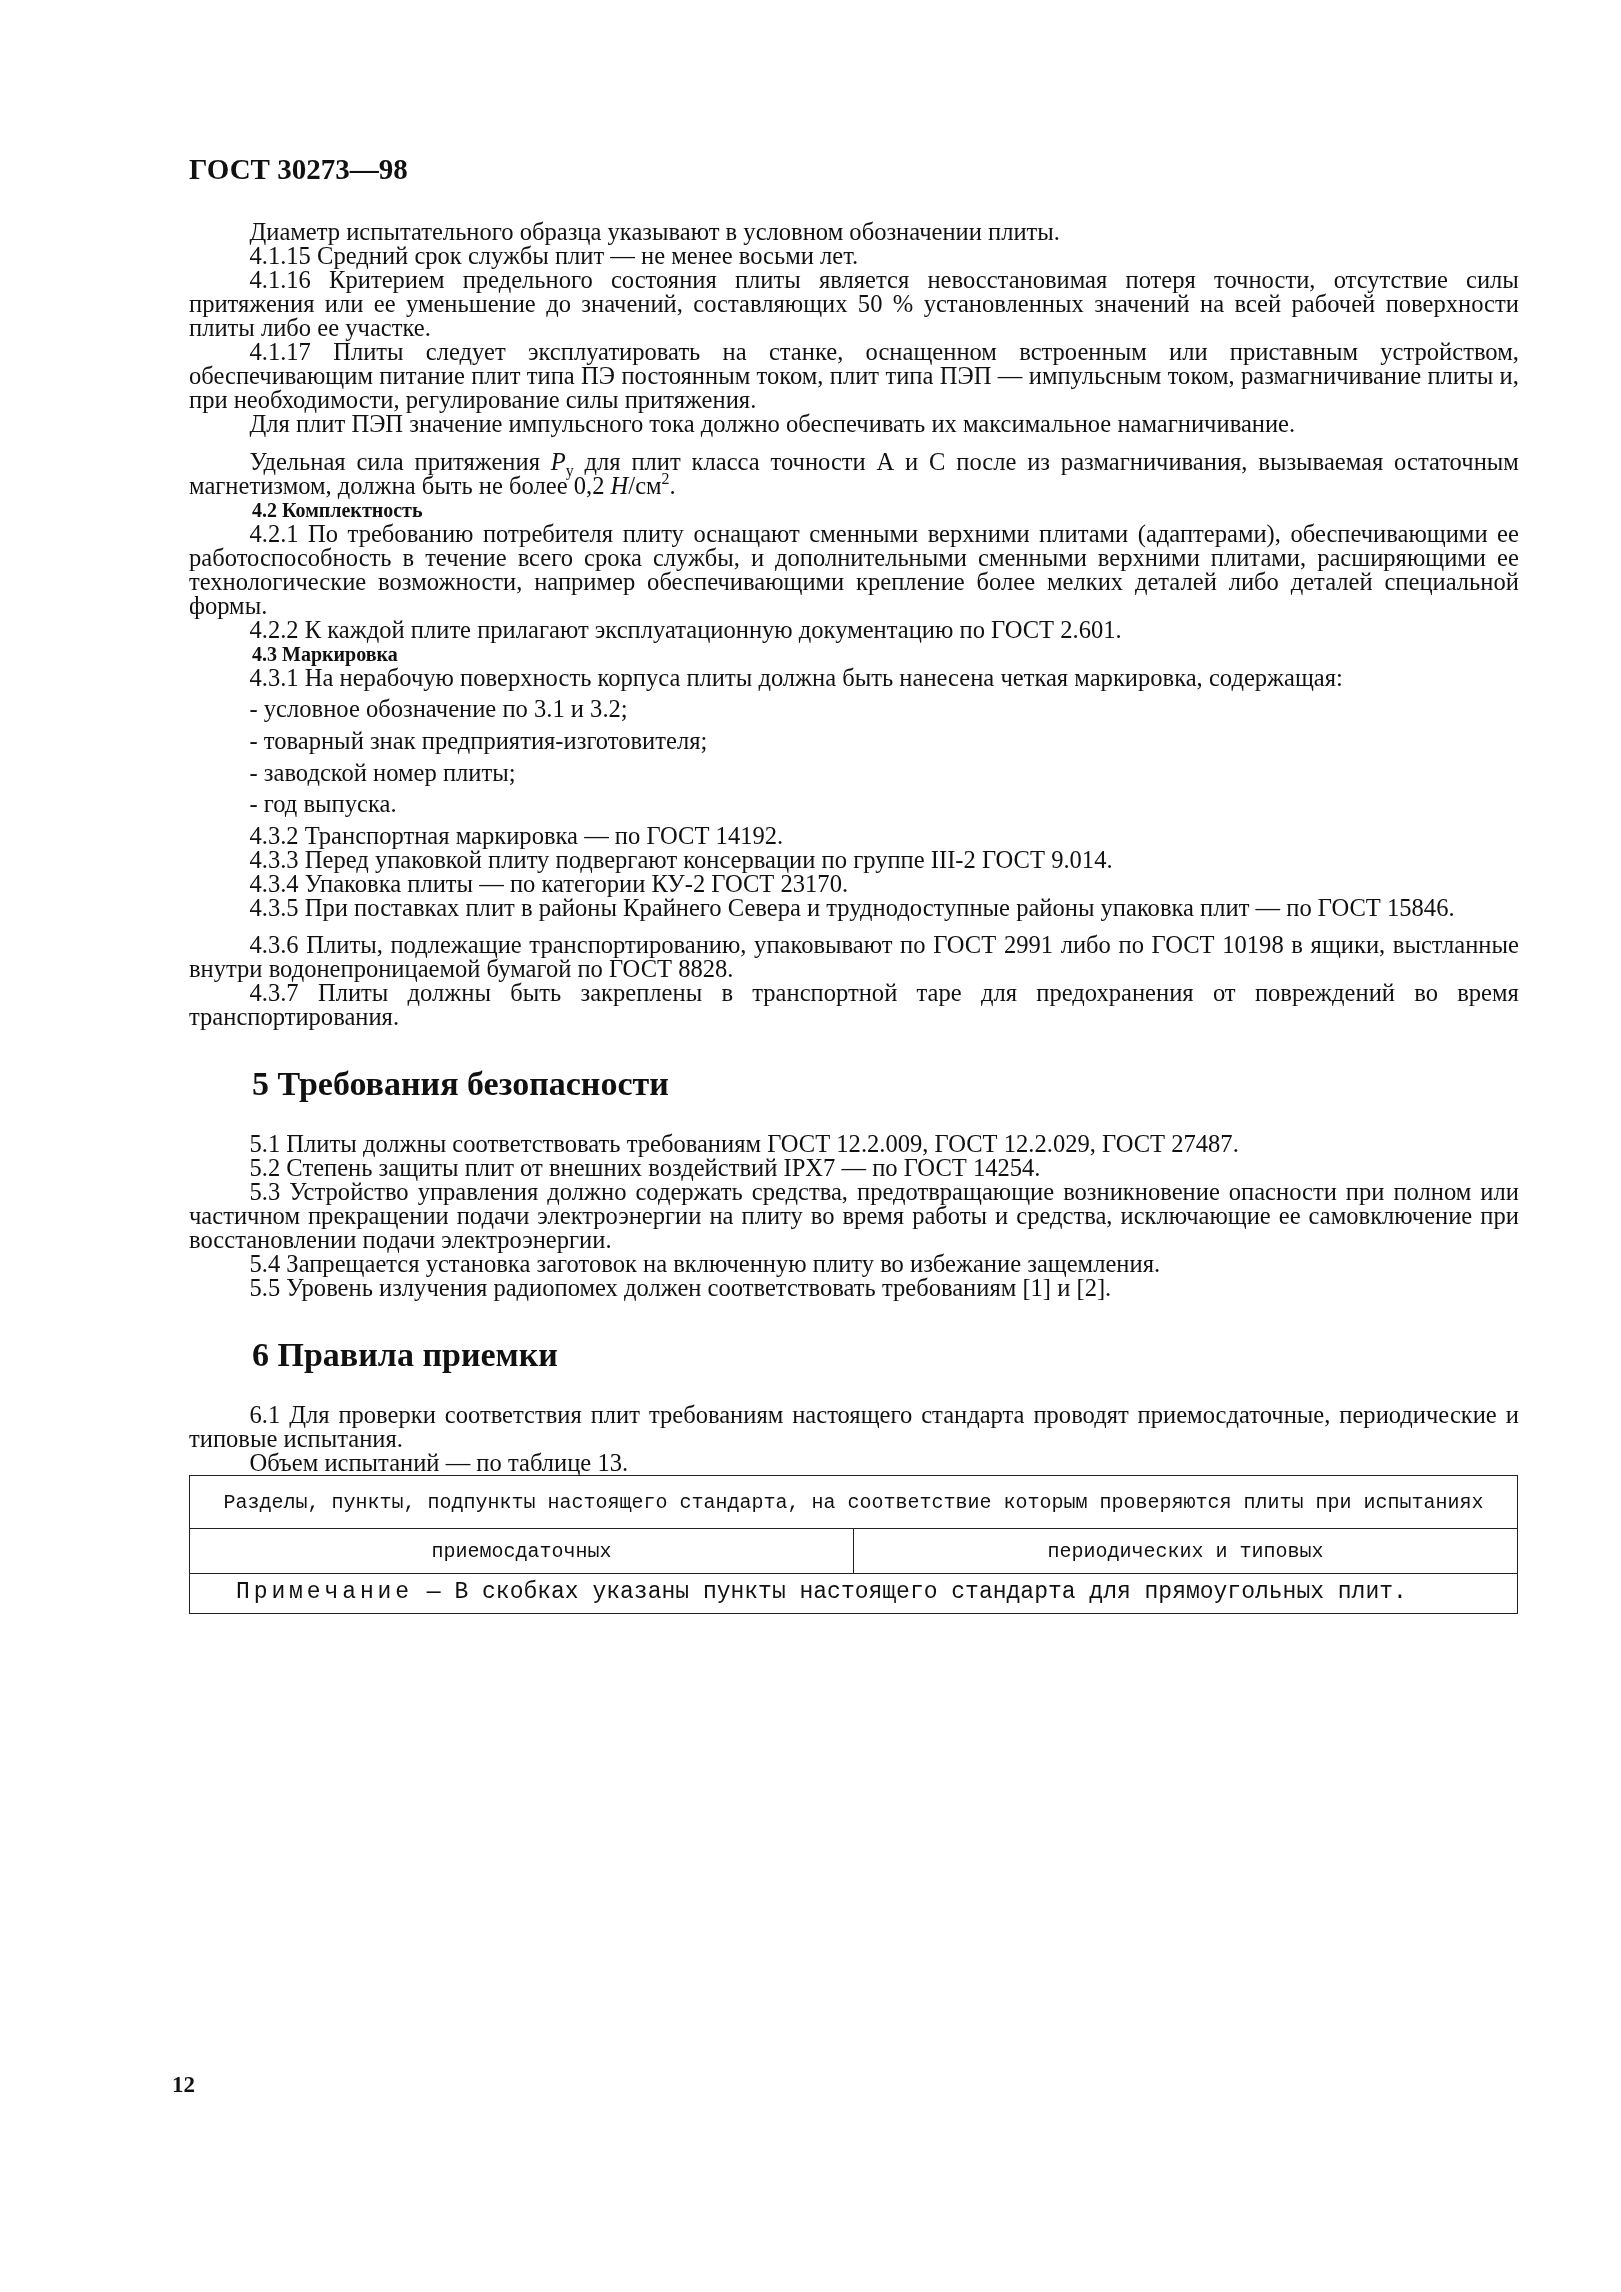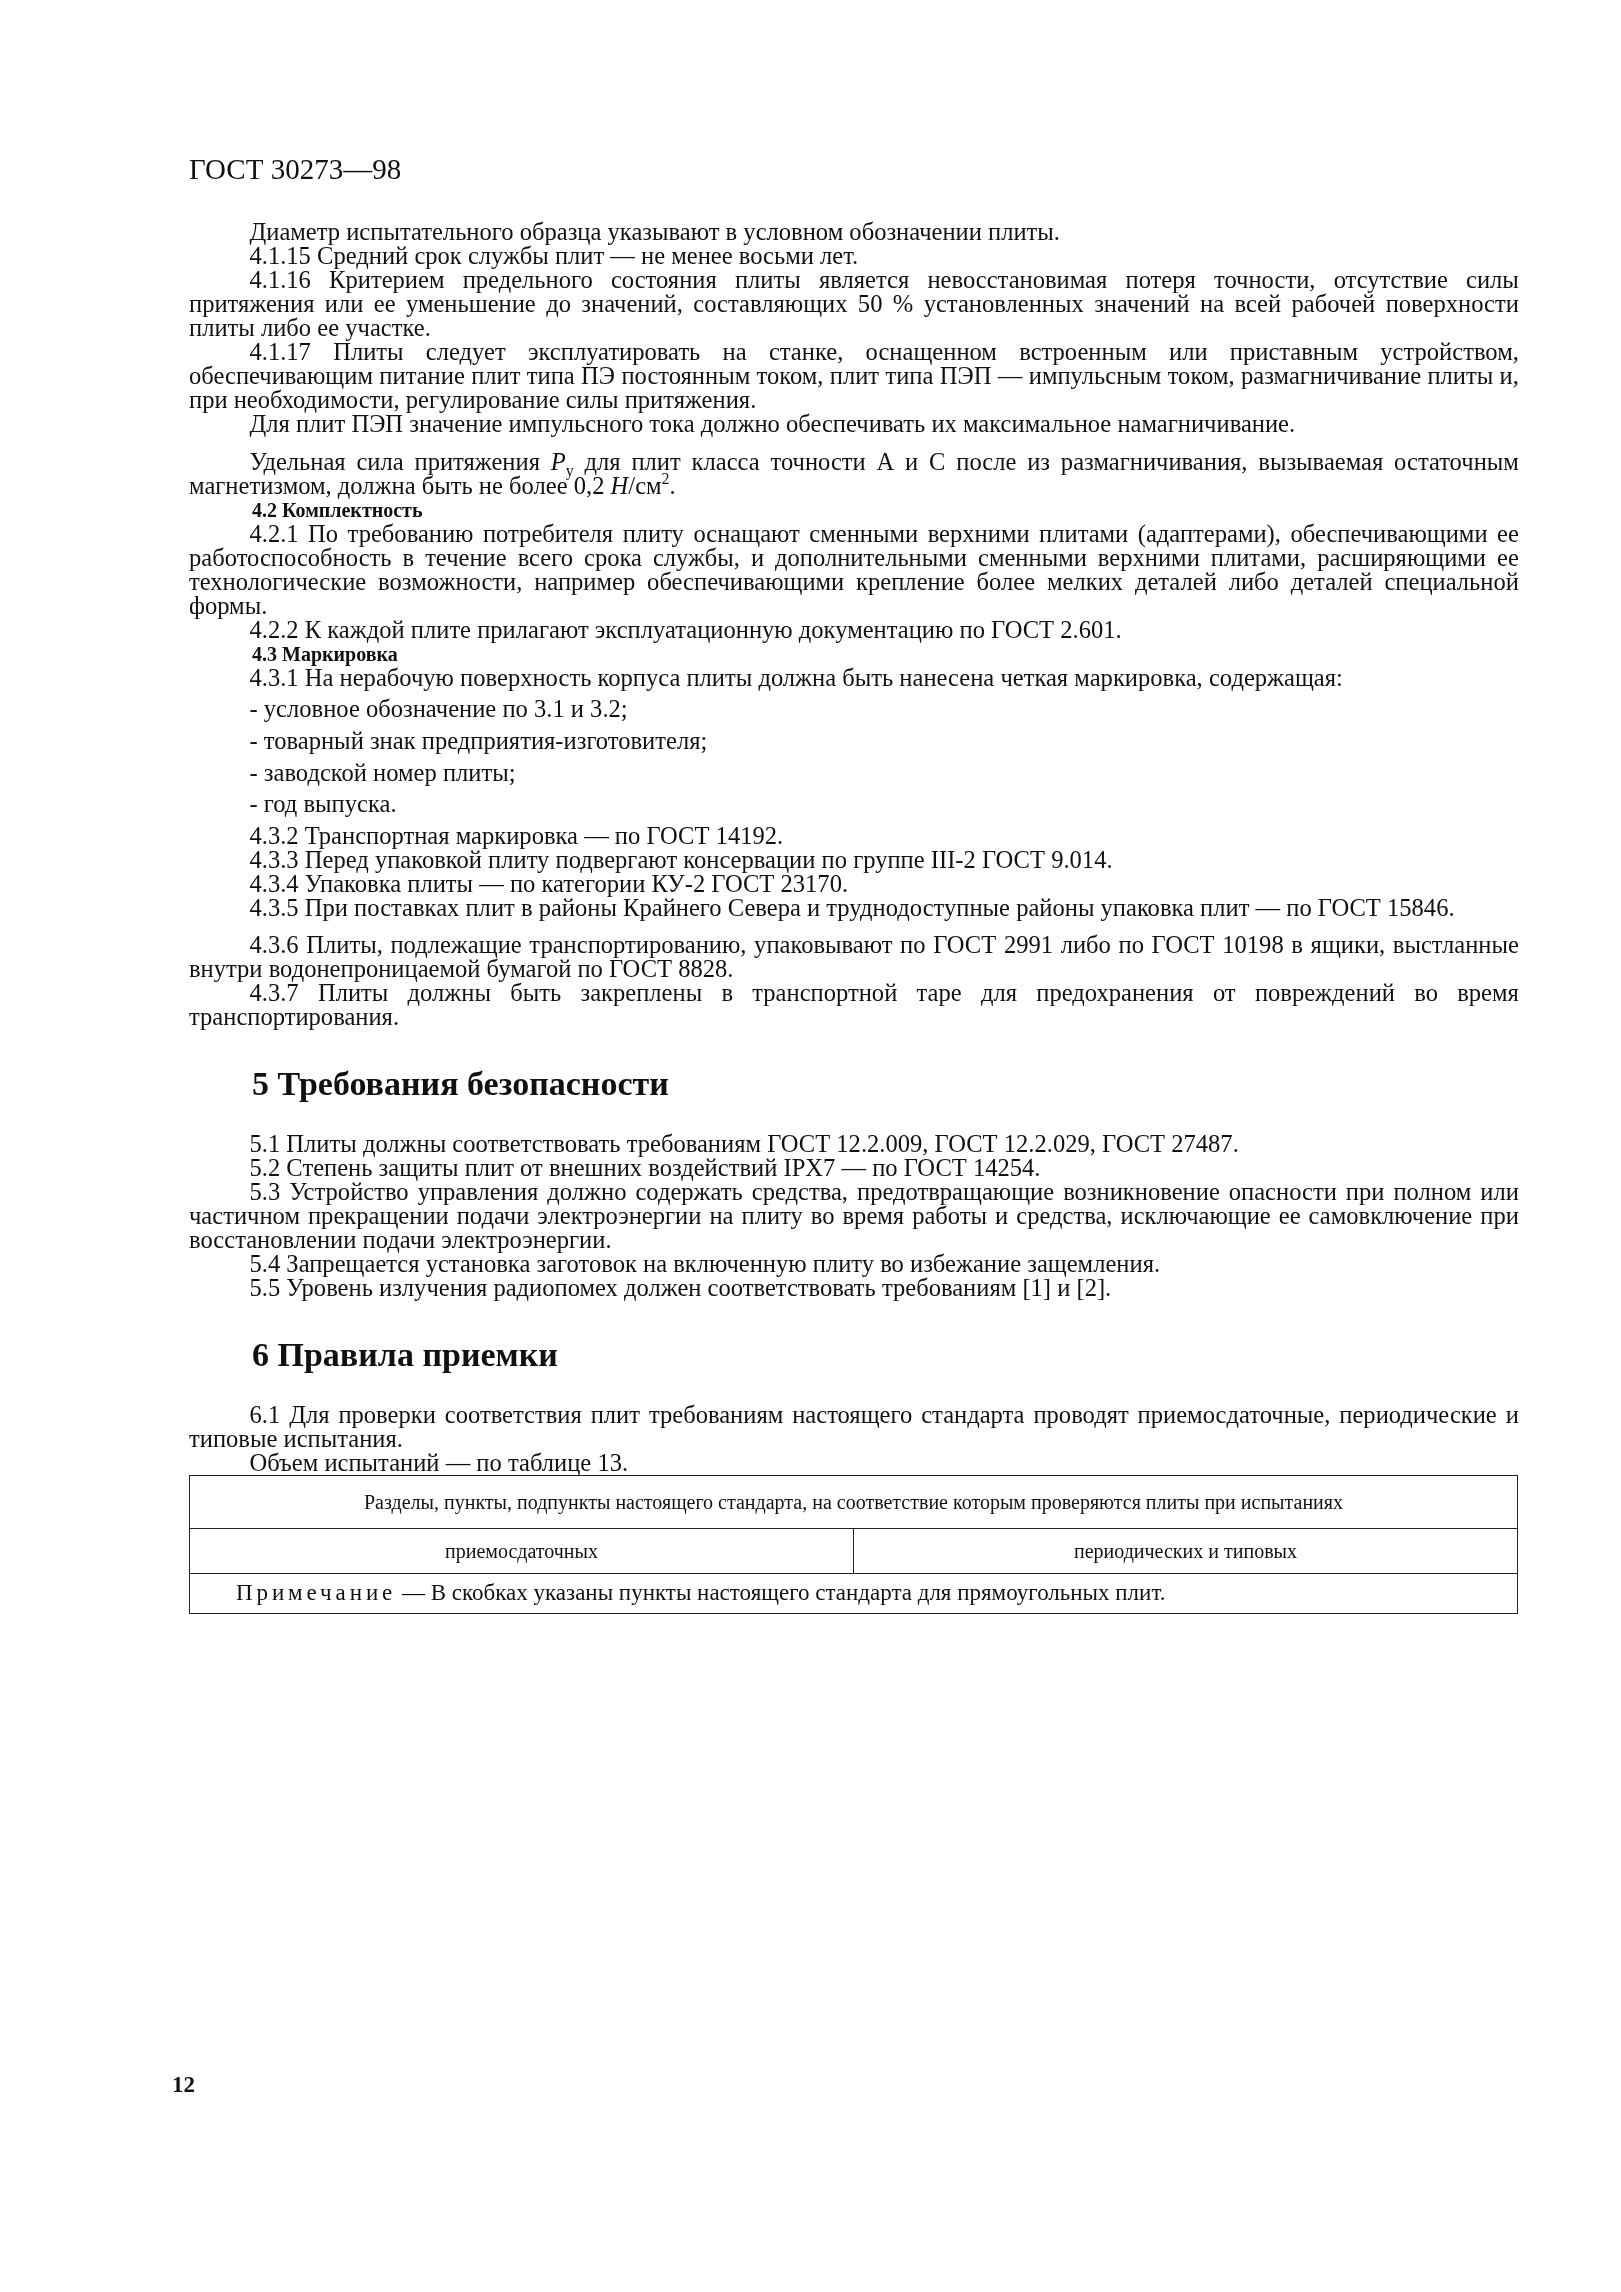--- a/index.html
+++ b/index.html
@@ -20,21 +20,21 @@
       left: 0;
       top: 0;
       width: 1621px;
       height: 2292px;
     }
     .running-header {
       position: absolute;
       left: 189px;
       top: 153px;
       font-size: 29px;
-      font-weight: normal;
+      font-weight: bold;
       letter-spacing: 0px;
     }
     .body-text {
       position: absolute;
       left: 189px;
       top: 220px;
       width: 1332px;
       font-size: 25.6px;
       line-height: 24px;
       text-align: justify;
@@ -73,20 +73,21 @@
       width: 1329px;
       border-collapse: collapse;
       border: 1.9px solid #222;
       font-size: 21px;
       line-height: 21px;
     }
     table.spec td {
       border: 1.4px solid #222;
       padding: 7.7px 11.6px;
       vertical-align: middle;
+      font-family: Liberation Mono, monospace;
     }
     table.spec td.center {
       text-align: center;
     }
     table.spec td.head-main {
       padding: 15.4px 9.7px;
       font-size: 20px;
     }
     table.spec td.head-sub {
       padding: 11.6px 9.7px;

